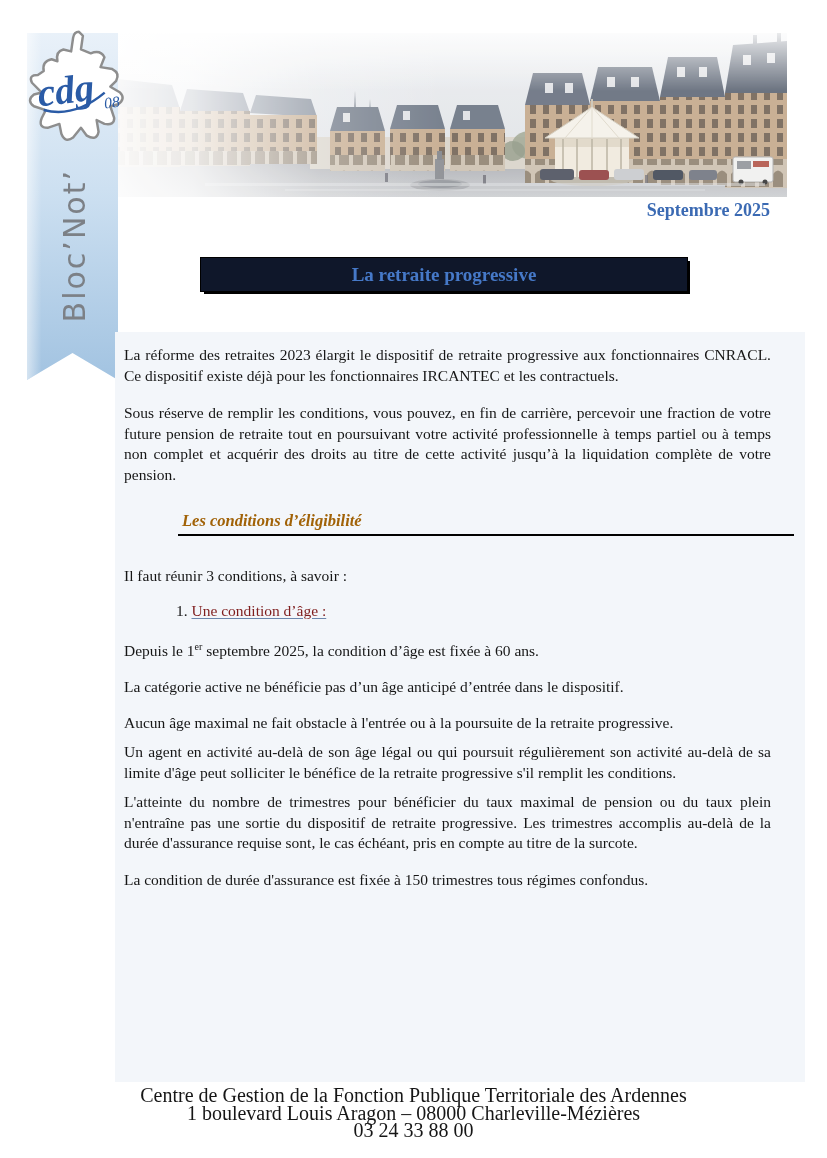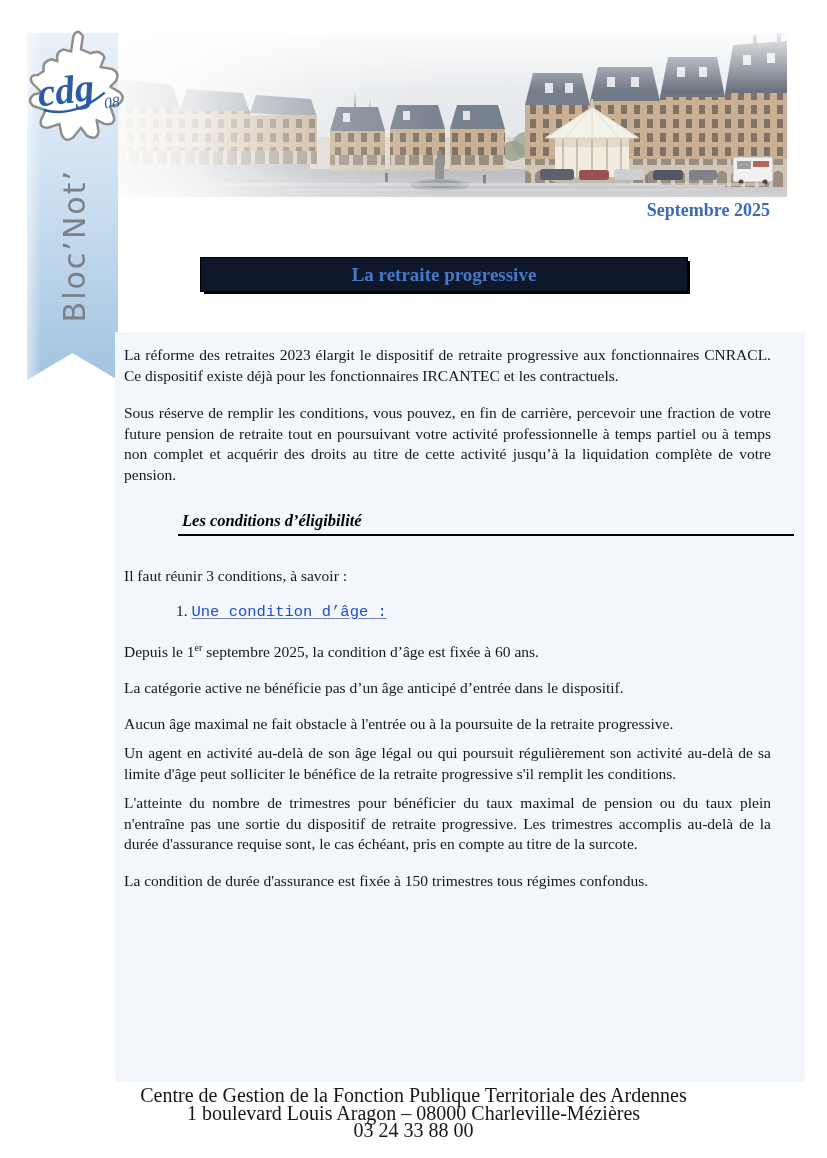--- a/index.html
+++ b/index.html
@@ -34,32 +34,32 @@
     display:flex;align-items:center;justify-content:center;}
   .title-box .title{font-size:19px;font-weight:bold;color:#4679c8;}
 
   
   .panel{position:absolute;left:115px;top:332px;width:690px;height:750px;
     background:#f3f6fa;font-size:15.5px;line-height:20.5px;text-align:justify;
     padding-top:13px;box-sizing:border-box;}
   .panel p{margin:0 34px 0 9px;}
   .p2{margin-top:17px !important;}
   .sec-head{margin:26px 0 0 67px;font-size:16.5px;font-weight:bold;
-    font-style:italic;color:#000000;text-align:left;}
+    font-style:italic;color:#a16207;text-align:left;}
   .sec-rule{height:0;border-top:2.5px solid #000;margin:2px 11px 0 63px;}
   .p3{margin-top:30px !important;}
   .list-item{margin:15px 34px 0 61px !important;text-align:left;}
   .li2{margin-top:10px !important;}
   .p4{margin-top:19px !important;}
   .p5{margin-top:16px !important;}
   .p6{margin-top:15px !important;}
   .p7,.p8{margin-top:9px !important;}
   .p9{margin-top:16px !important;}
-  .doc-link{color:#1d4ed8;text-decoration:underline;text-decoration-color:#6d87ad;
-    text-underline-offset:2px;cursor:pointer;font-family:Liberation Mono, monospace;}
+  .doc-link{color:#7f1d1d;text-decoration:underline;text-decoration-color:#6d87ad;
+    text-underline-offset:2px;cursor:pointer;}
   sup{font-size:10px;line-height:0;}
 
   
   .footer{position:absolute;top:1087px;left:0;width:100%;text-align:center;
     font-size:20px;line-height:17.5px;color:#161616;}
 </style>
 </head>
 <body>
 
 <div class="page">

